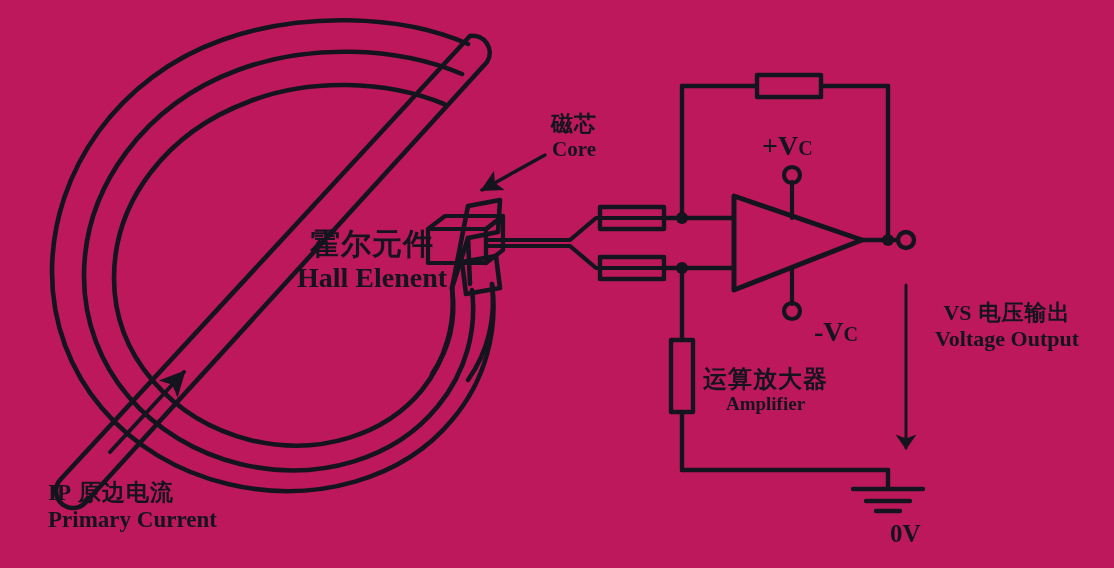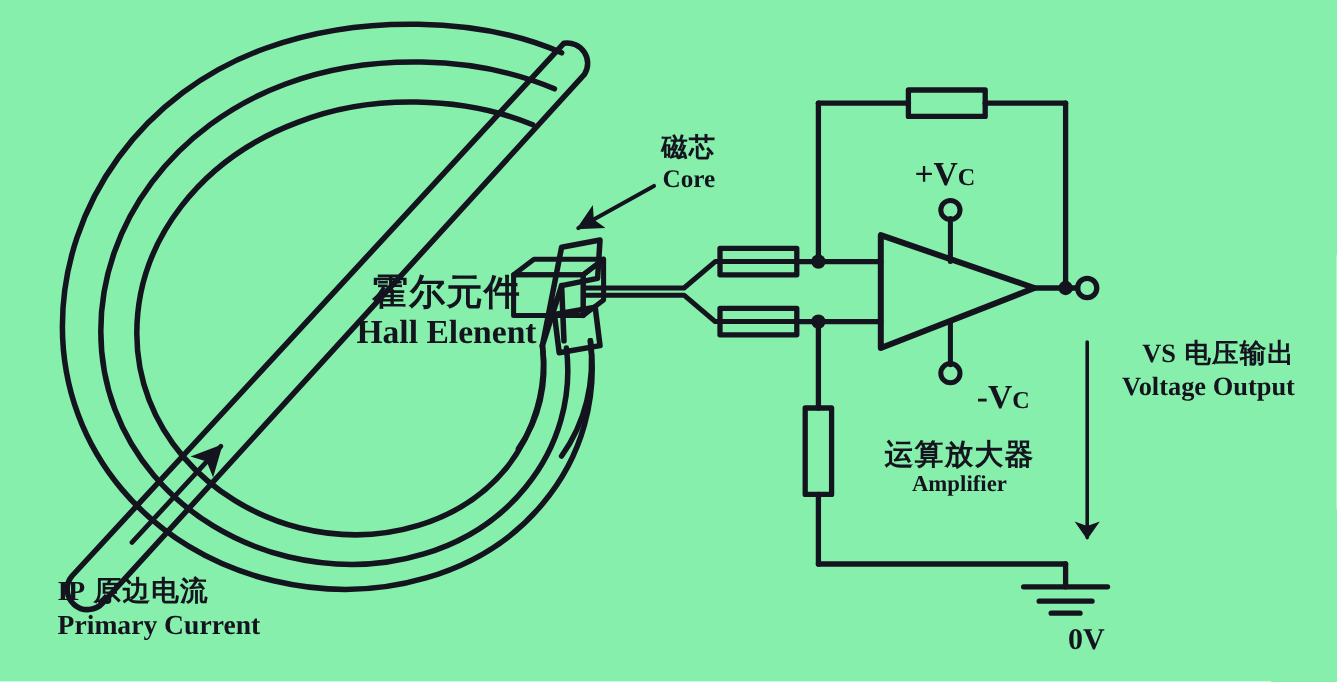--- a/index.html
+++ b/index.html
@@ -4,21 +4,21 @@
 <style>
   html, body {
     margin: 0;
     padding: 0;
     background: #ffffff;
   }
   #stage {
     position: relative;
     width: 1114px;
     height: 568px;
-    background: #86efac;
+    background: #be185d;
     overflow: hidden;
     font-family: "Liberation Serif", serif;
   }
   #diagram-svg {
     position: absolute;
     left: 0;
     top: 0;
     width: 1114px;
     height: 568px;
   }
@@ -54,25 +54,25 @@
   #label-hall .cn    { font-size: 30px; letter-spacing: 1px; }
   #label-hall .en    { font-size: 28px; }
 
   #label-primary     { left: 48px; top: 479px; font-size: 23px; text-align: left; }
   #label-primary .cn { font-size: 23px; letter-spacing: 1px; }
   #label-primary .en { font-size: 23px; }
 
   #label-vplus       { left: 762px; top: 129px; font-size: 28px; }
   #label-vminus      { left: 766px; top: 315px; font-size: 28px; margin-left: 48px; }
 
-  #label-amp         { left: 737px; top: 365px; font-size: 23px; }
+  #label-amp         { left: 703px; top: 365px; font-size: 23px; }
   #label-amp .cn     { font-size: 24px; letter-spacing: 1px; }
   #label-amp .en     { font-size: 19px; }
 
-  #label-vs          { left: 935px; top: 282px; font-size: 22px; text-align: right; }
+  #label-vs          { left: 935px; top: 300px; font-size: 22px; }
   #label-vs .cn      { font-size: 22px; letter-spacing: 1px; }
   #label-vs .en      { font-size: 22px; }
 
   #label-gnd         { left: 890px; top: 519px; font-size: 25px; font-weight: 700; }
 </style>
 </head>
 <body>
 
 <div id="stage">
 

